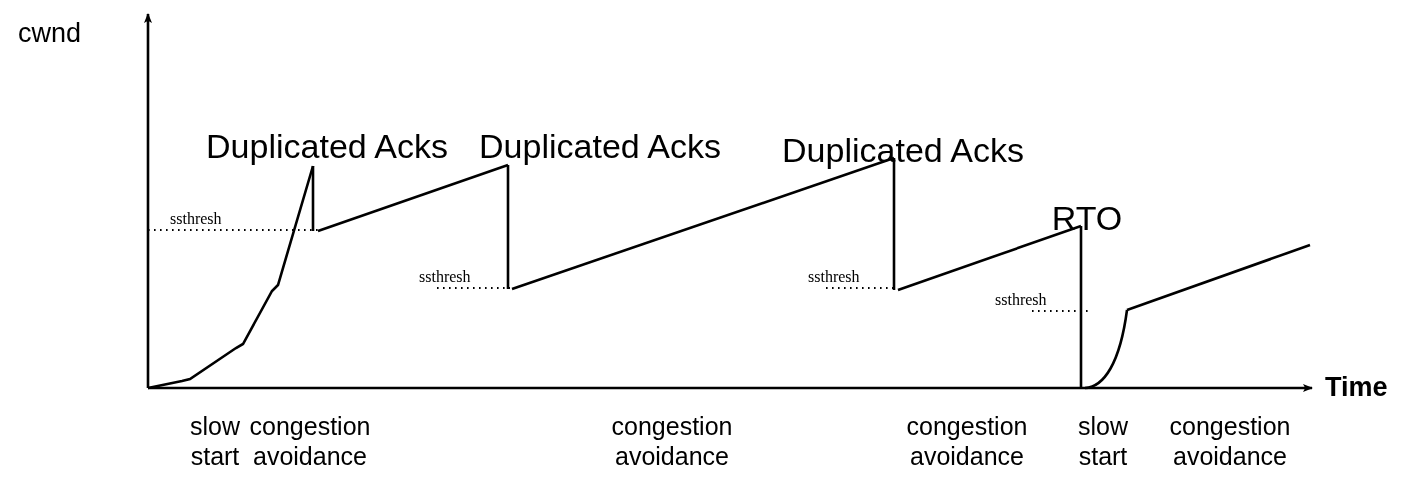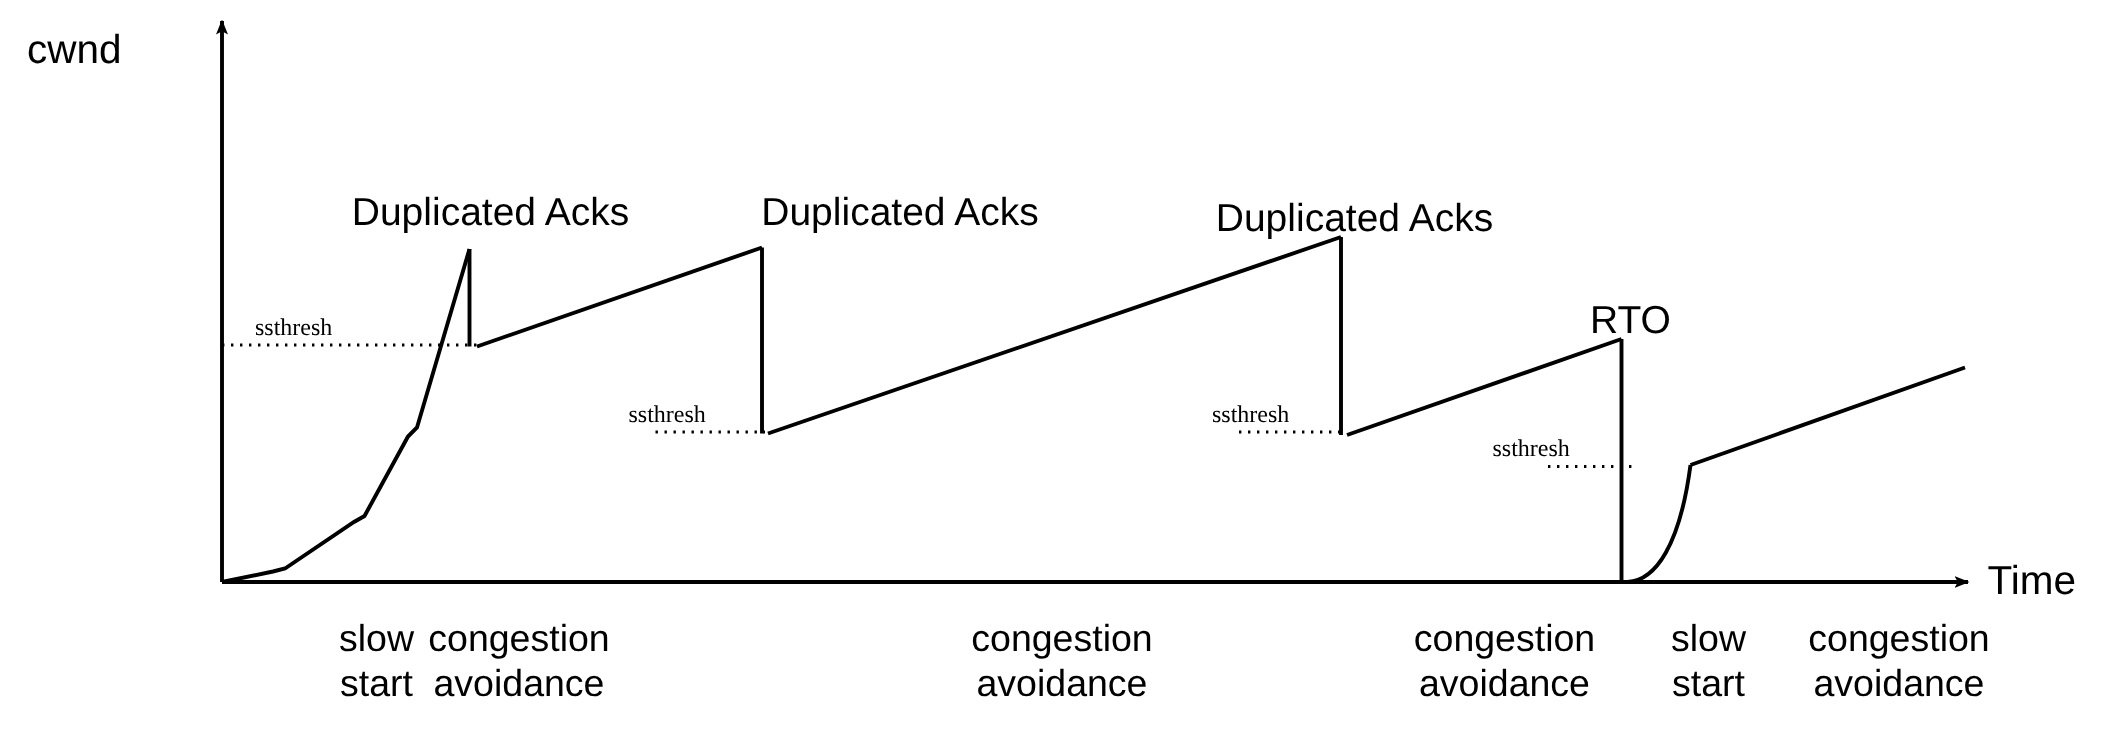--- a/index.html
+++ b/index.html
@@ -32,26 +32,25 @@
   .sans {
     font-family: "Liberation Sans", sans-serif;
   }
   .serif {
     font-family: "Liberation Serif", serif;
   }
   .axis-title {
     font-size: 27px;
   }
   .event-label {
-    font-size: 26px;
+    font-size: 34px;
   }
   .phase-label {
     font-size: 25px;
     text-align: center;
-    margin-left: 36px;
   }
   .ssthresh-label {
     font-size: 16px;
   }
   .center {
     transform: translateX(-50%);
   }
 </style>
 </head>
 <body>
@@ -85,21 +84,21 @@
     <g id="ssthresh-lines">
         <line x1="148" y1="230" x2="318" y2="230" stroke="#000000" stroke-width="2" stroke-dasharray="1.6 4.4" stroke-linecap="butt"></line>
         <line x1="437" y1="288" x2="510" y2="288" stroke="#000000" stroke-width="2" stroke-dasharray="1.6 4.4" stroke-linecap="butt"></line>
         <line x1="826" y1="288" x2="897" y2="288" stroke="#000000" stroke-width="2" stroke-dasharray="1.6 4.4" stroke-linecap="butt"></line>
         <line x1="1032" y1="311" x2="1092" y2="311" stroke="#000000" stroke-width="2" stroke-dasharray="1.6 4.4" stroke-linecap="butt"></line>
       </g>
   </svg>
 
   <div class="lbl sans axis-title" id="y-axis-title" style="left:18px; top:18px;">cwnd</div>
 
-  <div class="lbl sans axis-title" id="x-axis-title" style="left:1325px; top:372px;">Time</div>
+  <div class="lbl sans axis-title" id="x-axis-title" style="left:1325px; top:372px;font-weight:bold;">Time</div>
 
   <div id="event-labels">
       <div class="lbl sans event-label center" style="left: 327px; top: 126px;">Duplicated Acks</div>
       <div class="lbl sans event-label center" style="left: 600px; top: 126px;">Duplicated Acks</div>
       <div class="lbl sans event-label center" style="left: 903px; top: 130px;">Duplicated Acks</div>
       <div class="lbl sans event-label center" style="left: 1087px; top: 198px;">RTO</div>
     </div>
   <div id="ssthresh-labels">
       <div class="lbl serif ssthresh-label" style="left: 170px; top: 210px;">ssthresh</div>
       <div class="lbl serif ssthresh-label" style="left: 419px; top: 268px;">ssthresh</div>

